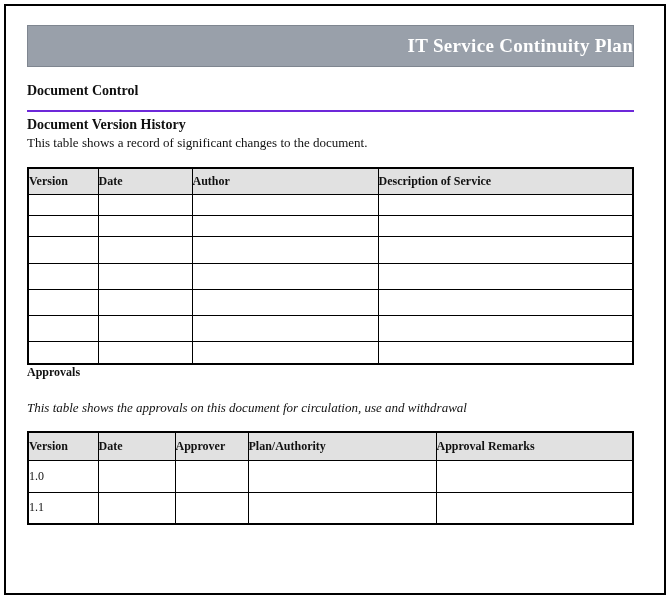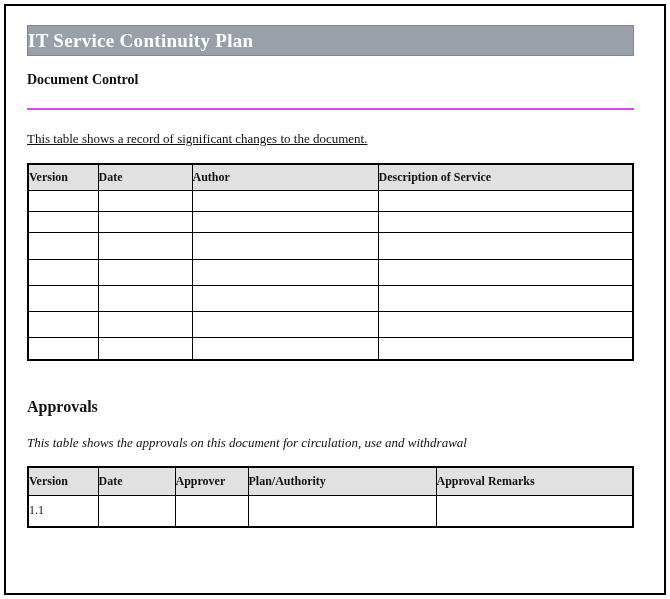--- a/index.html
+++ b/index.html
@@ -18,56 +18,55 @@
     pointer-events: none;
   }
   .content {
     position: absolute;
     left: 27px;
     top: 0;
     width: 607px;
   }
   .banner {
     margin-top: 25px;
-    height: 31px;
+    height: 42px;
     background: var(--banner-bg, #99a0aa);
     border: 1px solid var(--banner-border, #7f8690);
     display: flex;
     align-items: center;
-    justify-content: flex-start;
+    justify-content: flex-end;
   }
   .banner-title {
     font-size: 19px;
     font-weight: bold;
     color: var(--title-text, #ffffff);
     letter-spacing: 0.3px;
   }
   .dc-heading {
     margin-top: 17px;
     font-size: 14px;
     line-height: 14px;
     font-weight: bold;
-    padding-bottom: 21px;
-    border-bottom: 2px solid #d946ef;
+    padding-bottom: 12px;
+    border-bottom: 2px solid #6d28d9;
   }
   .vh-heading {
     margin-top: 6px;
     font-size: 14px;
     line-height: 14px;
     font-weight: bold;
   }
   .desc {
     font-size: 13px;
     line-height: 13px;
   }
-  .desc-1 { margin-top: 22px; text-decoration: underline; }
+  .desc-1 { margin-top: 4px; }
   .desc-2 { margin-top: 22px; font-style: italic; }
   .approvals-heading {
-    margin-top: 39px;
-    font-size: 16px;
+    font-size: 12px;
     line-height: 14px;
     font-weight: bold;
   }
   table {
     width: 100%;
     border-collapse: collapse;
     border: 2px solid #000;
     table-layout: fixed;
   }
   .t1 { margin-top: 18px; }
@@ -98,20 +97,21 @@
 <div class="page-border"></div>
 
 <div class="content">
 
   <div class="banner">
     <span class="banner-title">IT Service Continuity Plan</span>
   </div>
 
   <div class="dc-heading">Document Control</div>
 
+  <div class="vh-heading">Document Version History</div>
 
   <div class="desc desc-1">This table shows a record of significant changes to the document.</div>
 
   <table class="t1">
     <colgroup>
       <col style="width:70px">
         <col style="width:94px">
         <col style="width:186px">
         <col>
     </colgroup>
@@ -185,20 +185,27 @@
       <tr>
         <th>Version</th>
         <th>Date</th>
         <th>Approver</th>
         <th>Plan/Authority</th>
         <th>Approval Remarks</th>
       </tr>
     </thead>
     <tbody>
       <tr>
+        <td>1.0</td>
+        <td></td>
+        <td></td>
+        <td></td>
+        <td></td>
+      </tr>
+      <tr>
         <td>1.1</td>
         <td></td>
         <td></td>
         <td></td>
         <td></td>
       </tr>
     </tbody>
   </table>
 
 </div>

